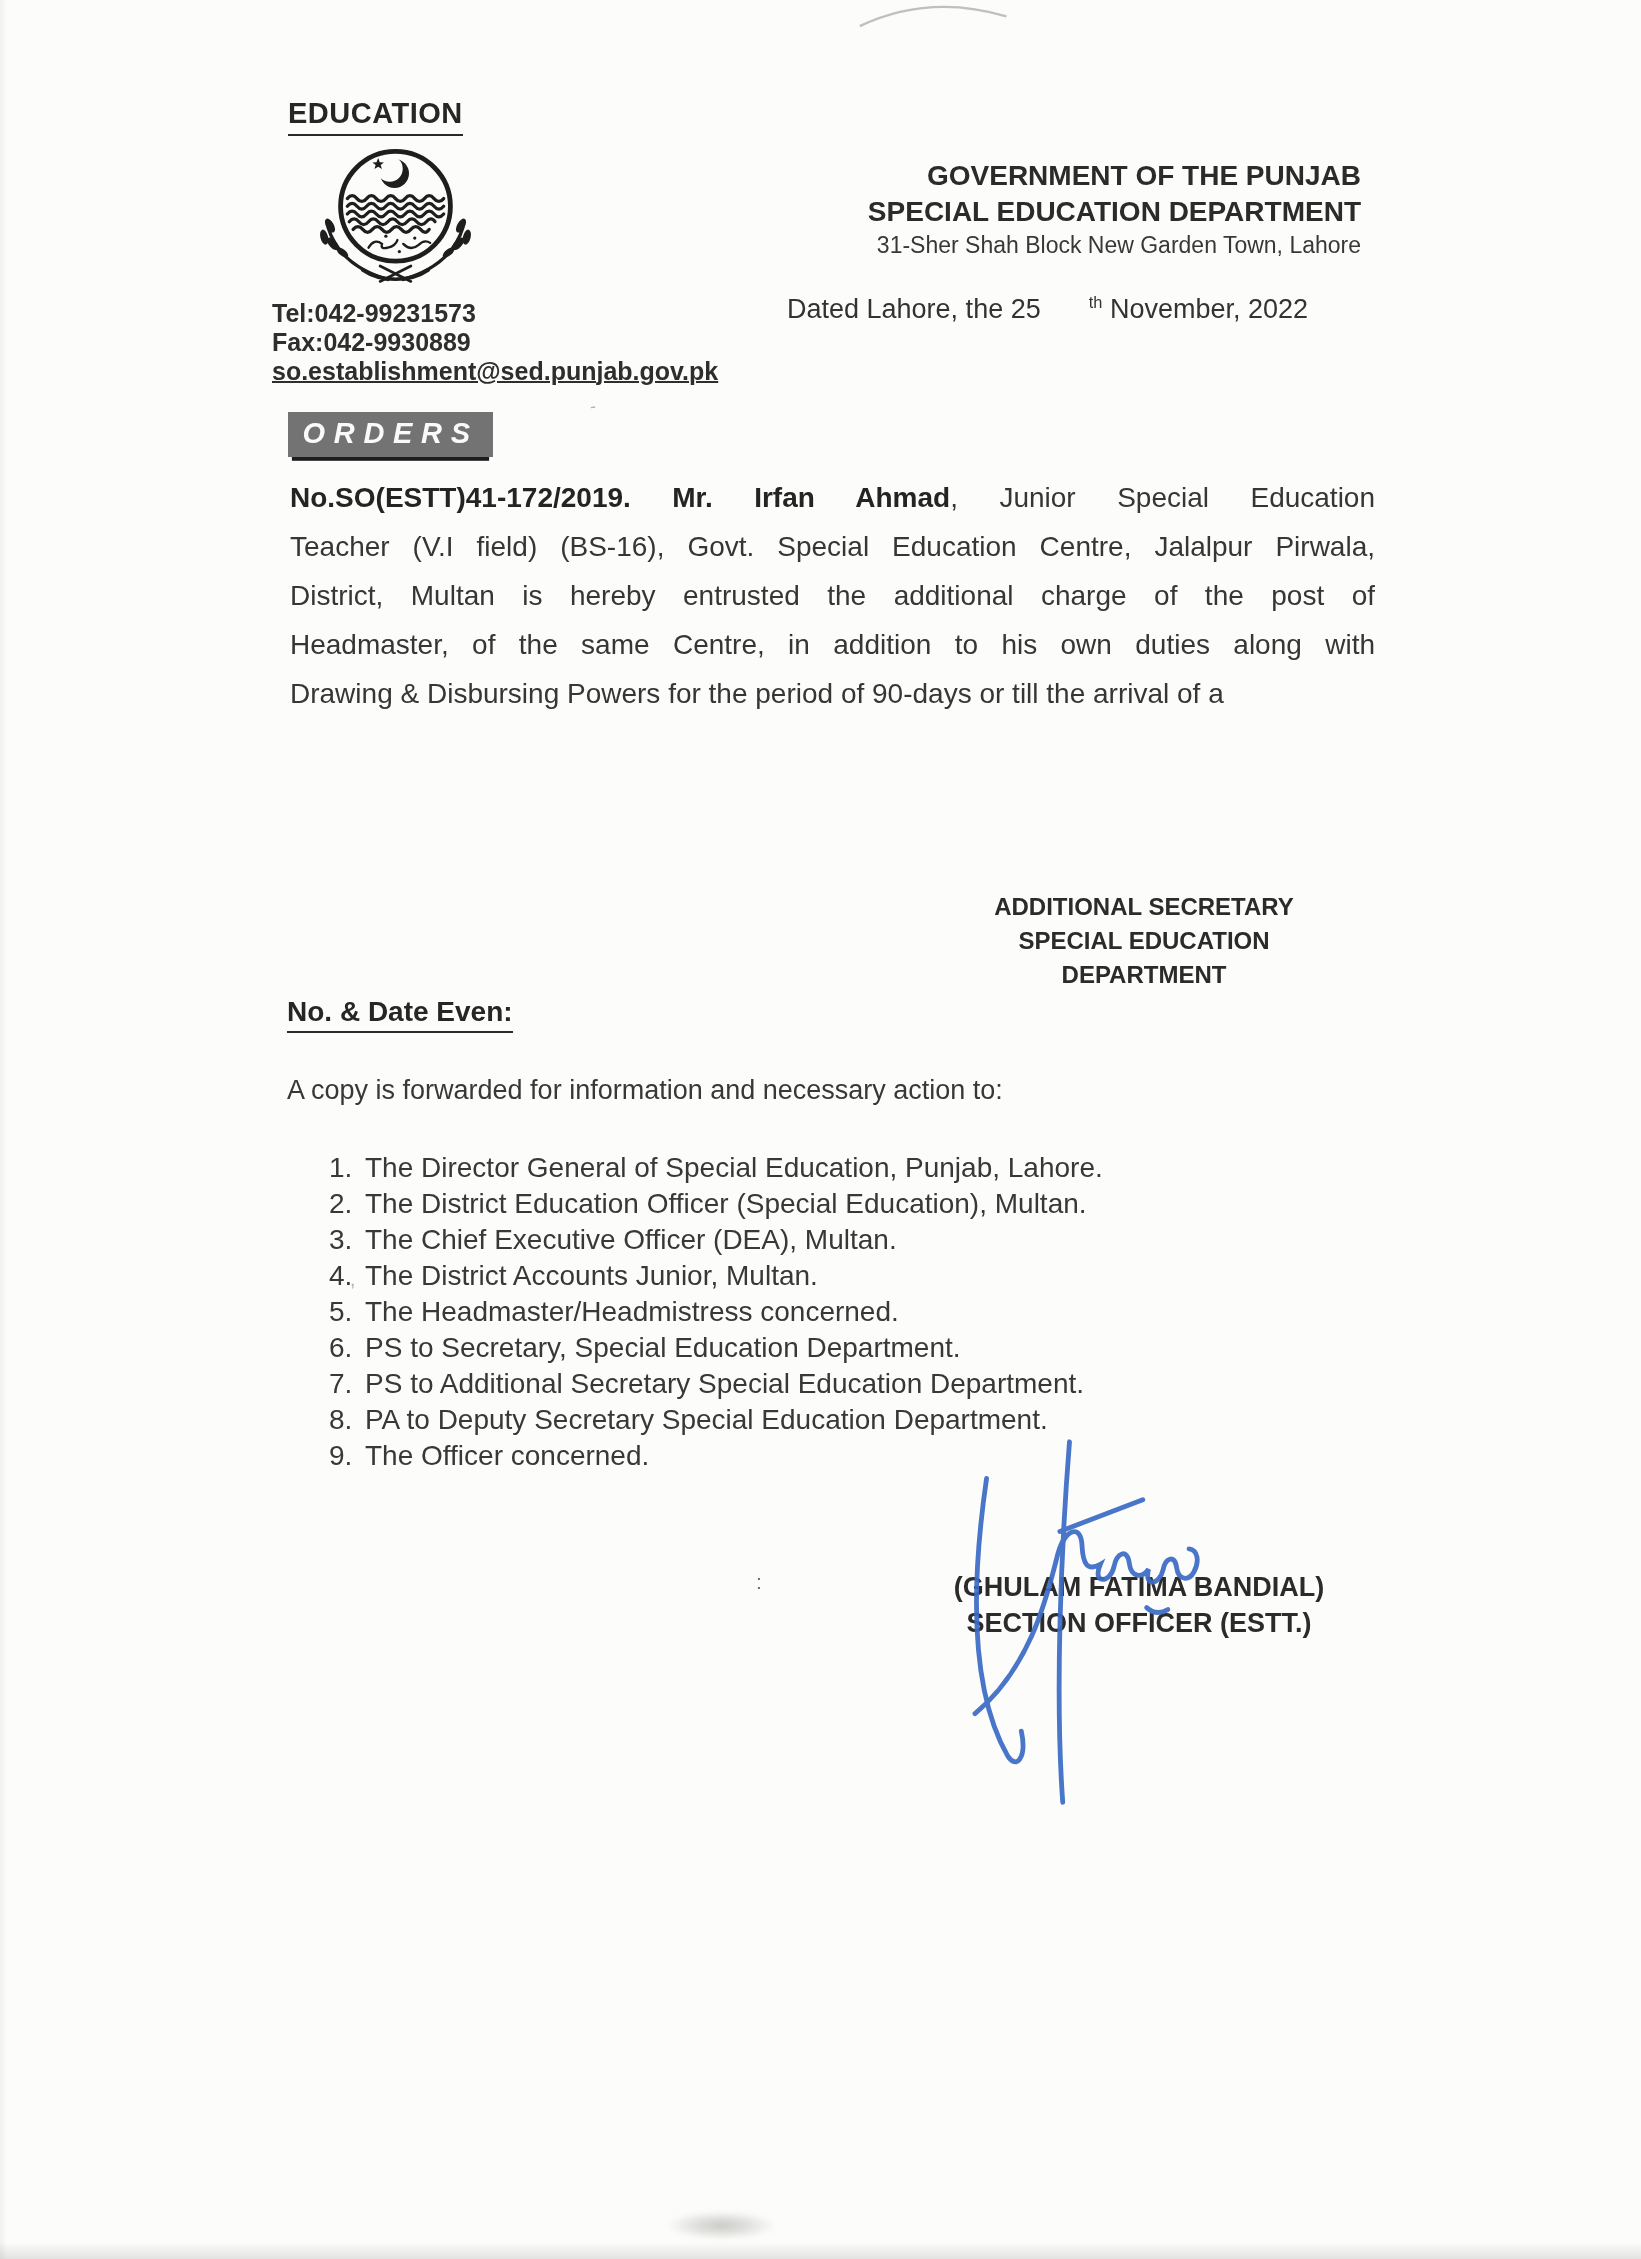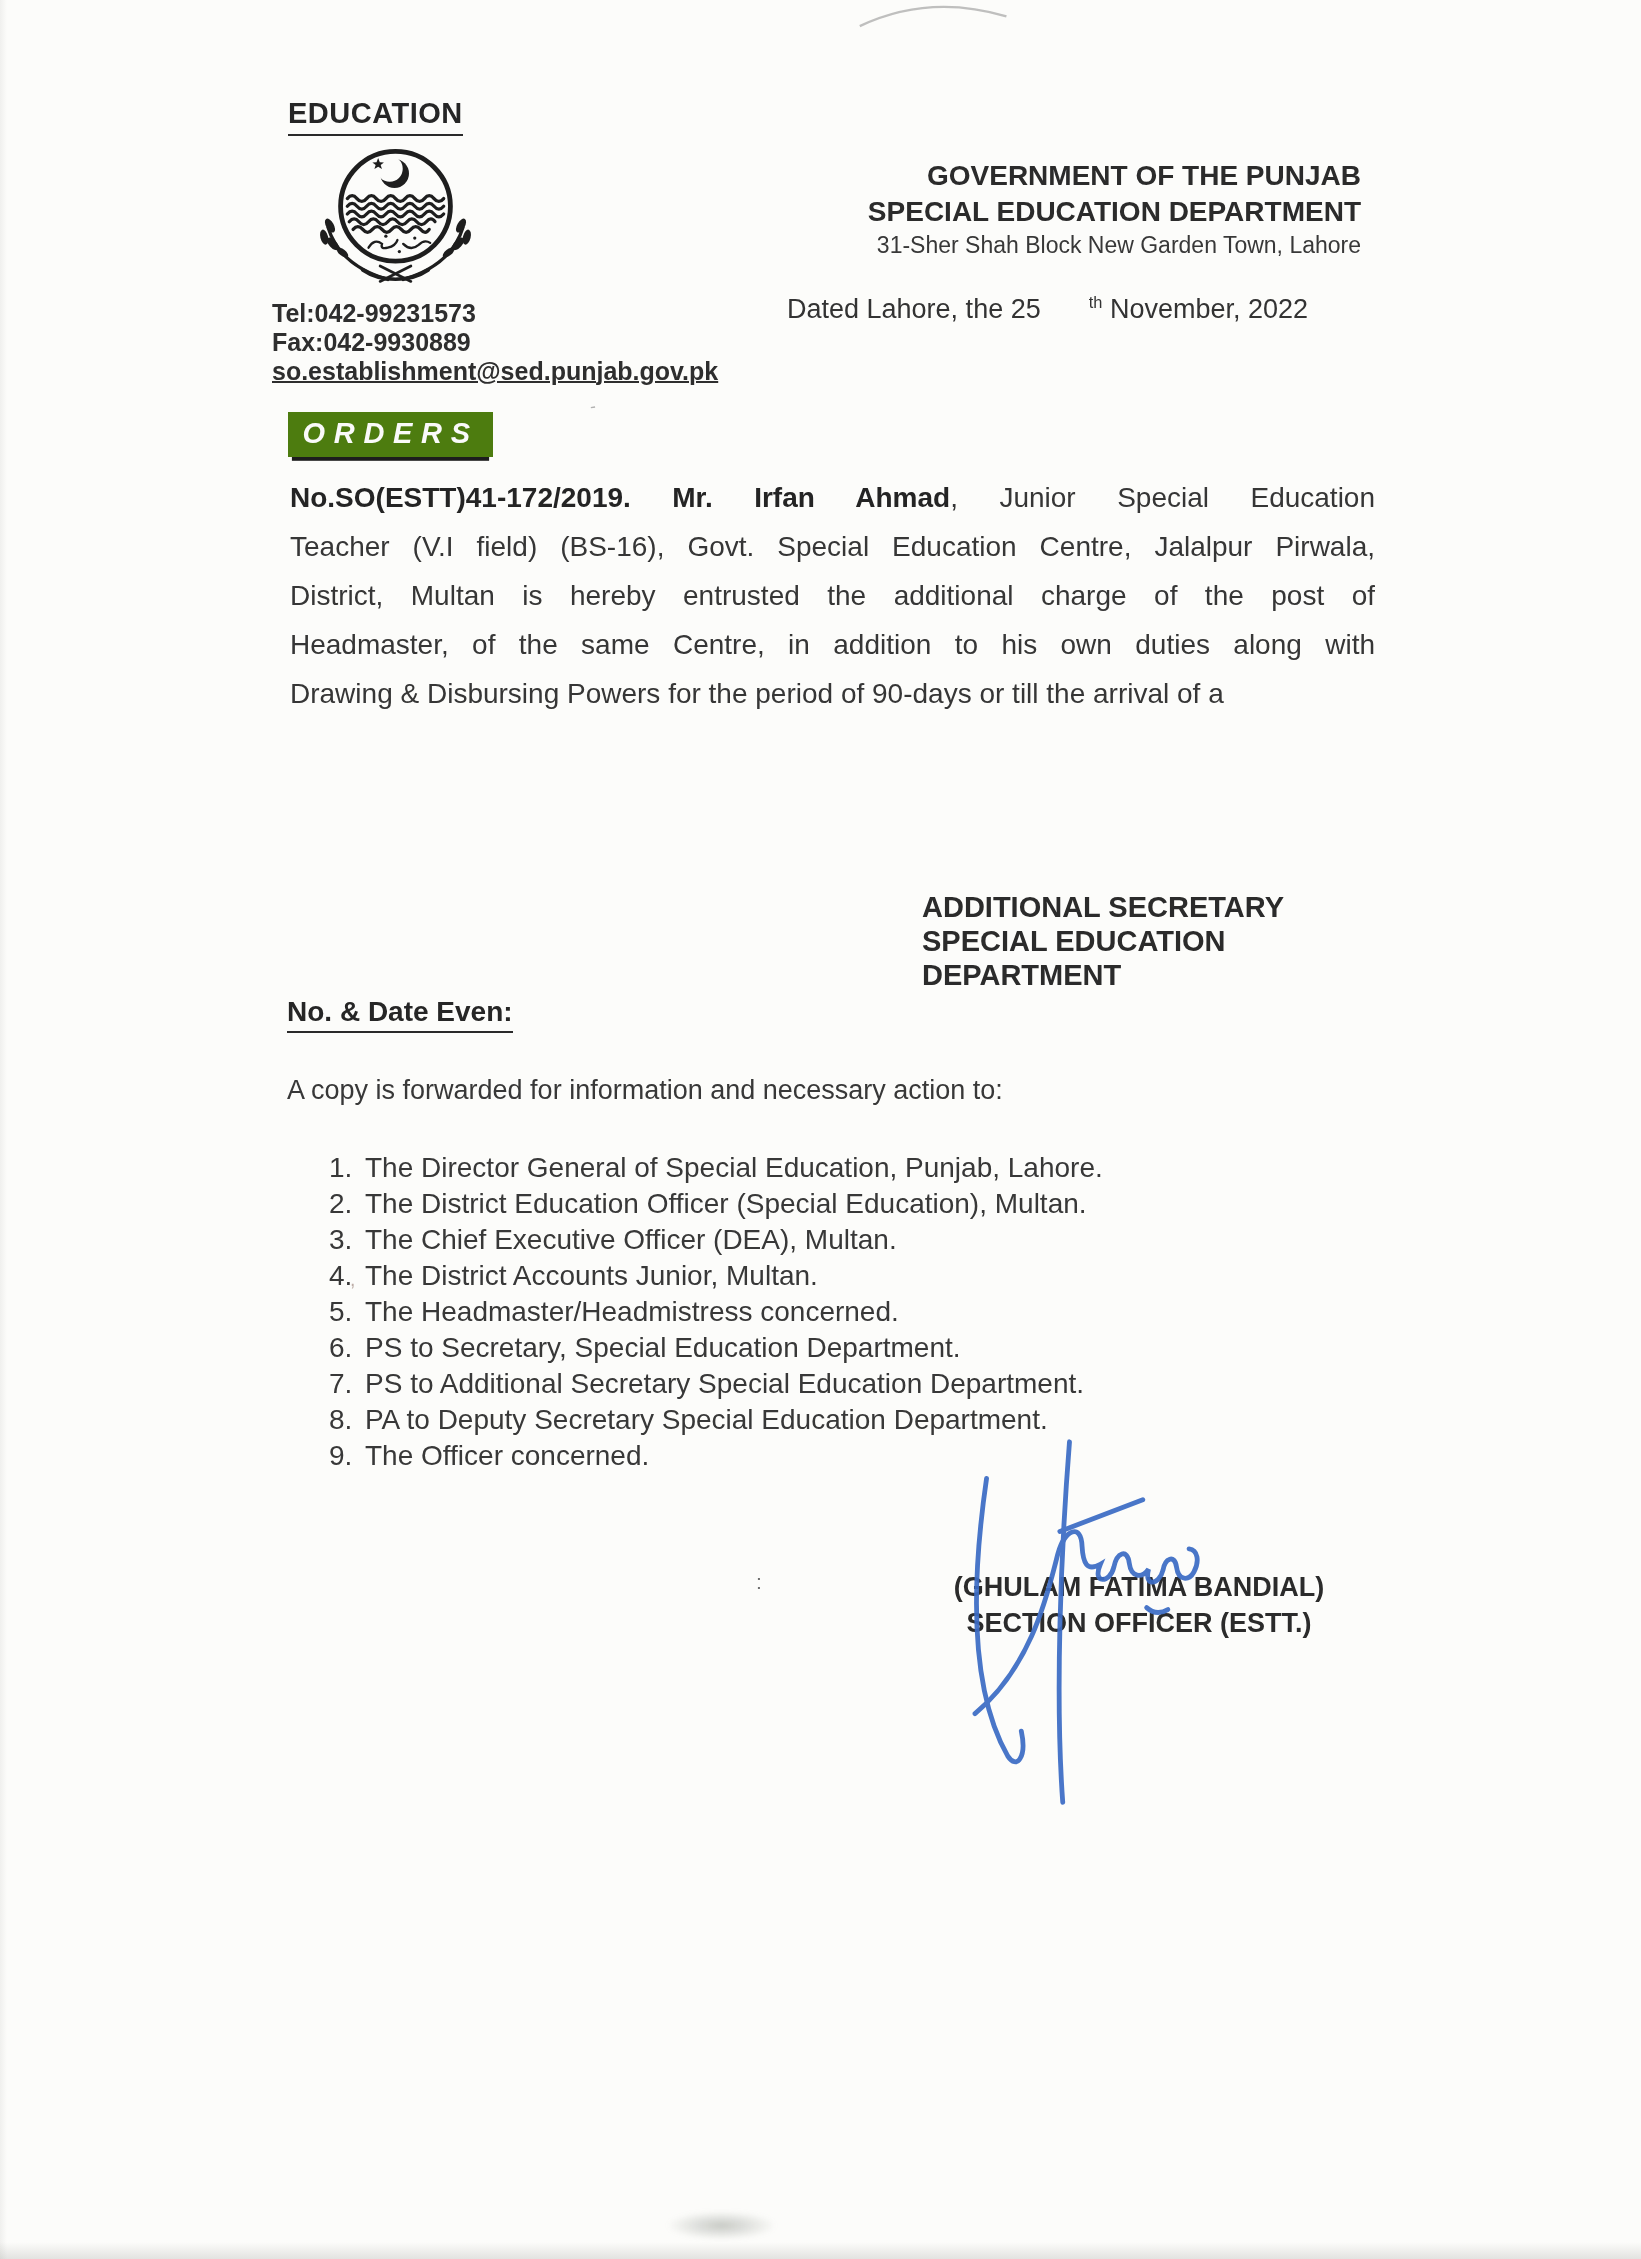--- a/index.html
+++ b/index.html
@@ -29,35 +29,35 @@
   .head-block{position:absolute;left:782px;top:158px;width:579px;text-align:right;color:#2b2b2b;}
   .head-line1,.head-line2{font-size:28px;font-weight:bold;line-height:36px;}
   .head-line3{font-size:23px;line-height:31px;color:#383838;}
   .contact{position:absolute;left:272px;top:299px;font-size:25px;font-weight:bold;
     line-height:29px;color:#2e2e2e;}
   .contact .email{text-decoration:underline;text-decoration-thickness:1.9px;}
   .dateline{position:absolute;left:787px;top:293px;font-size:27px;color:#333;}
   .dateline sup{font-size:16.4px;margin-left:48px;}
 
   
-  .orders{position:absolute;left:288px;top:412px;background:#4d7c0f;
+  .orders{position:absolute;left:288px;top:412px;background:#737373;
     padding:4.8px 14.5px 7.7px 14.5px;box-shadow:0 7.7px 0 -3.9px #1d1d1d;}
   .orders-text{color:#fafafa;font-size:29px;font-weight:bold;font-style:italic;letter-spacing:8.7px;}
 
   
   .order-paragraph{position:absolute;left:290px;top:473px;width:1085px;
     font-size:28px;color:#363636;}
   .order-line{height:49px;line-height:49px;overflow:hidden;text-align:justify;}
   .order-line::after{content:"";display:inline-block;width:100%;height:0;}
   .order-line:last-child::after{content:none;}
   .order-line b{color:#242424;}
 
   
-  .signatory{position:absolute;left:922px;top:890px;width:444px;text-align:left;
-    font-size:29px;font-weight:bold;line-height:34px;color:#2b2b2b;}
+  .signatory{position:absolute;left:922px;top:890px;width:444px;text-align:center;
+    font-size:24px;font-weight:bold;line-height:34px;color:#2b2b2b;}
 
   .no-date{position:absolute;left:287px;top:996px;font-size:28px;font-weight:bold;
     color:#262626;border-bottom:2.9px solid #2a2a2a;padding-bottom:2.9px;}
   .copyline{position:absolute;left:287px;top:1075px;font-size:27px;color:#383838;}
 
   
   .dist-list{position:absolute;left:329px;top:1150px;width:966px;font-size:28px;color:#383838;}
   .dist-row{display:flex;height:36px;line-height:36px;}
   .dist-num{width:36px;flex:0 0 36px;}
   .dist-text{flex:1;}

